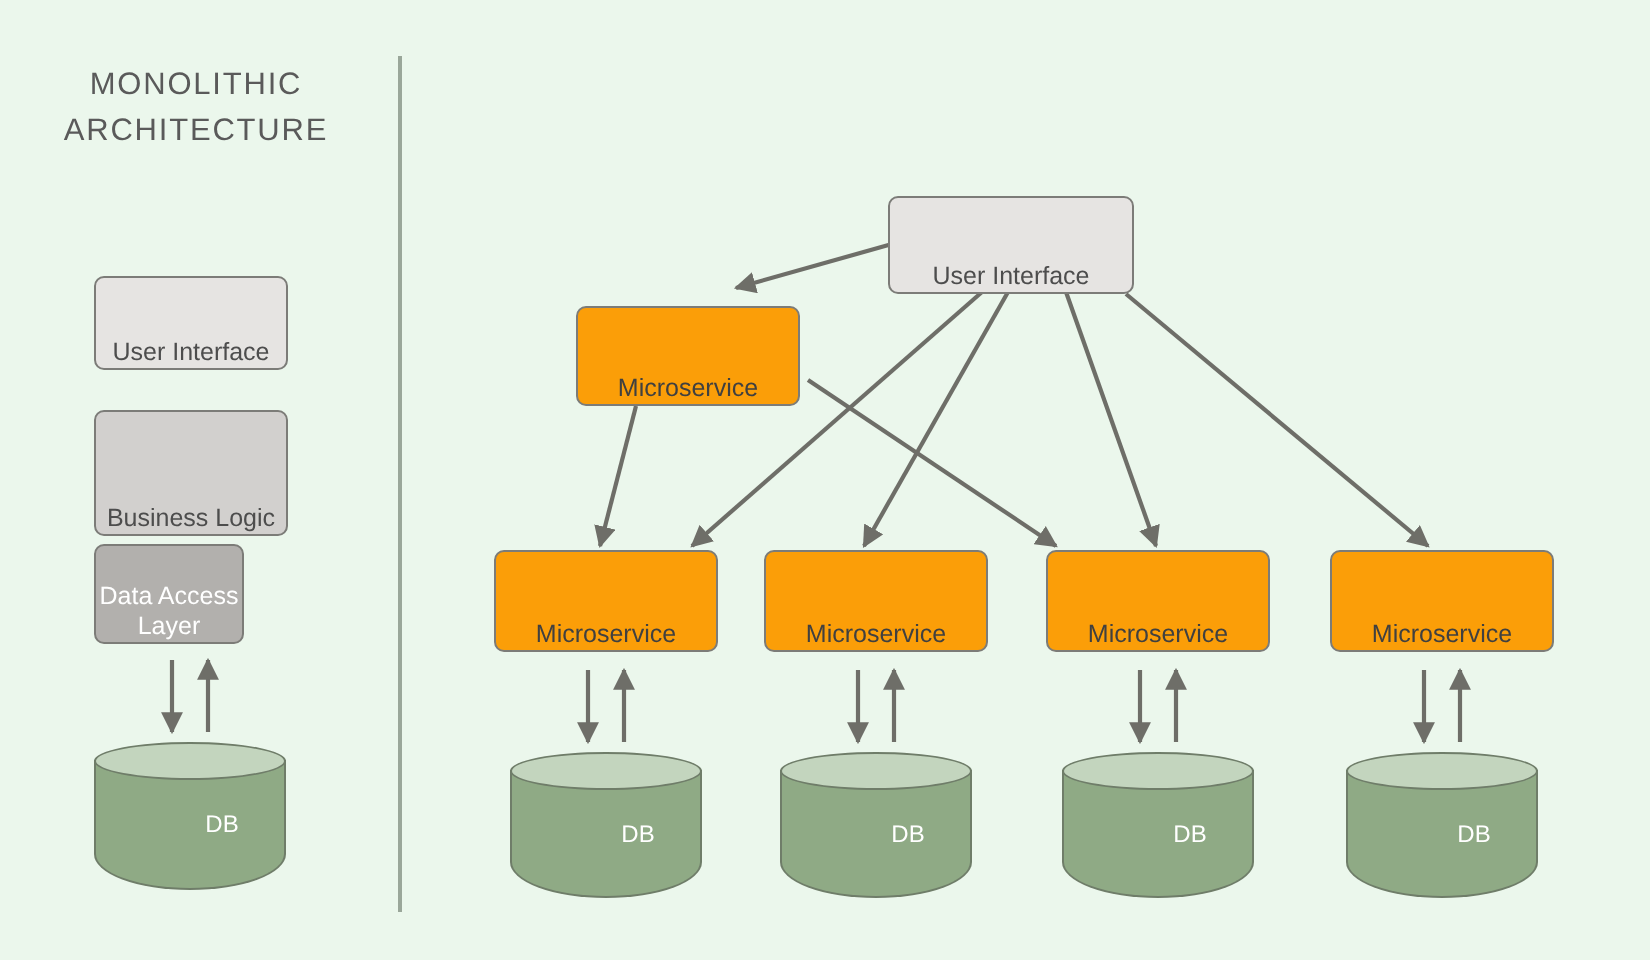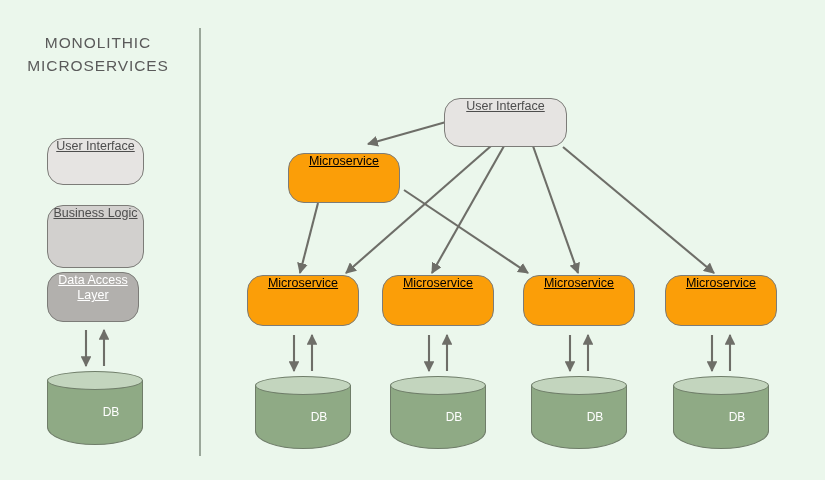--- a/index.html
+++ b/index.html
@@ -45,38 +45,37 @@
     left: 199px;
     top: 28px;
     width: 2px;
     height: 428px;
     background: #9aa79a;
   }
   
   .box {
     position: absolute;
     border: 1.6px solid #7c7c78;
-    border-radius: 16px;
+    border-radius: 5px;
     box-sizing: border-box;
     display: flex;
-    align-items: flex-start;
+    align-items: flex-end;
     justify-content: center;
     text-align: center;
     font-size: 12.5px;
     line-height: 15px;
     color: #4d4d4d;
-    text-decoration: underline;
   }
   .box.gray-light  { background: #e6e4e2; }
   .box.gray-mid    { background: #d2d0ce; }
   .box.gray-dark   { background: #b2b0ad; color: #ffffff; }
   .box.orange {
     background: #fb9e08;
     border-color: #7c7c78;
-    color: #000000;
+    color: #404040;
     font-size: 12.5px;
   }
   
   .db {
     position: absolute;
   }
   .db .cyl-body {
     position: absolute;
     left: 0;
     top: 9px;
@@ -123,21 +122,21 @@
     overflow: visible;
     pointer-events: none;
   }
 </style>
 </head>
 <body>
 
 <div id="stage">
 
   <div class="heading" id="heading-mono">MONOLITHIC
-MICROSERVICES</div>
+ARCHITECTURE</div>
 
 
   <div id="divider"></div>
 
   <svg class="wires" viewBox="0 0 825 480" xmlns="http://www.w3.org/2000/svg">
     <defs>
       <marker id="ah" viewBox="0 0 10 10" refX="9" refY="5" markerWidth="5.2" markerHeight="5.2" orient="auto-start-reverse">
         <path d="M 0 0 L 10 5 L 0 10 z" fill="#6e6e68"></path>
       </marker>
     </defs>
@@ -173,21 +172,21 @@
   </svg>
 
   <div class="box gray-light" style="left:47px; top:138px; width:97px; height:47px;">
     <span>User Interface</span>
   </div>
 
   <div class="box gray-mid" style="left:47px; top:205px; width:97px; height:63px;">
     <span>Business Logic</span>
   </div>
 
-  <div class="box gray-dark" style="left:47px; top:272px; width:92px; height:50px;">
+  <div class="box gray-dark" style="left:47px; top:272px; width:75px; height:50px;">
     <span>Data Access Layer</span>
   </div>
 
   <div class="db" style="left:47px; top:371px; width:96px; height:74px;">
     <div class="cyl-body"></div>
     <div class="cyl-top"></div>
     <div class="db-label">DB</div>
   </div>
 
   <div class="box gray-light" style="left:444px; top:98px; width:123px; height:49px;">

